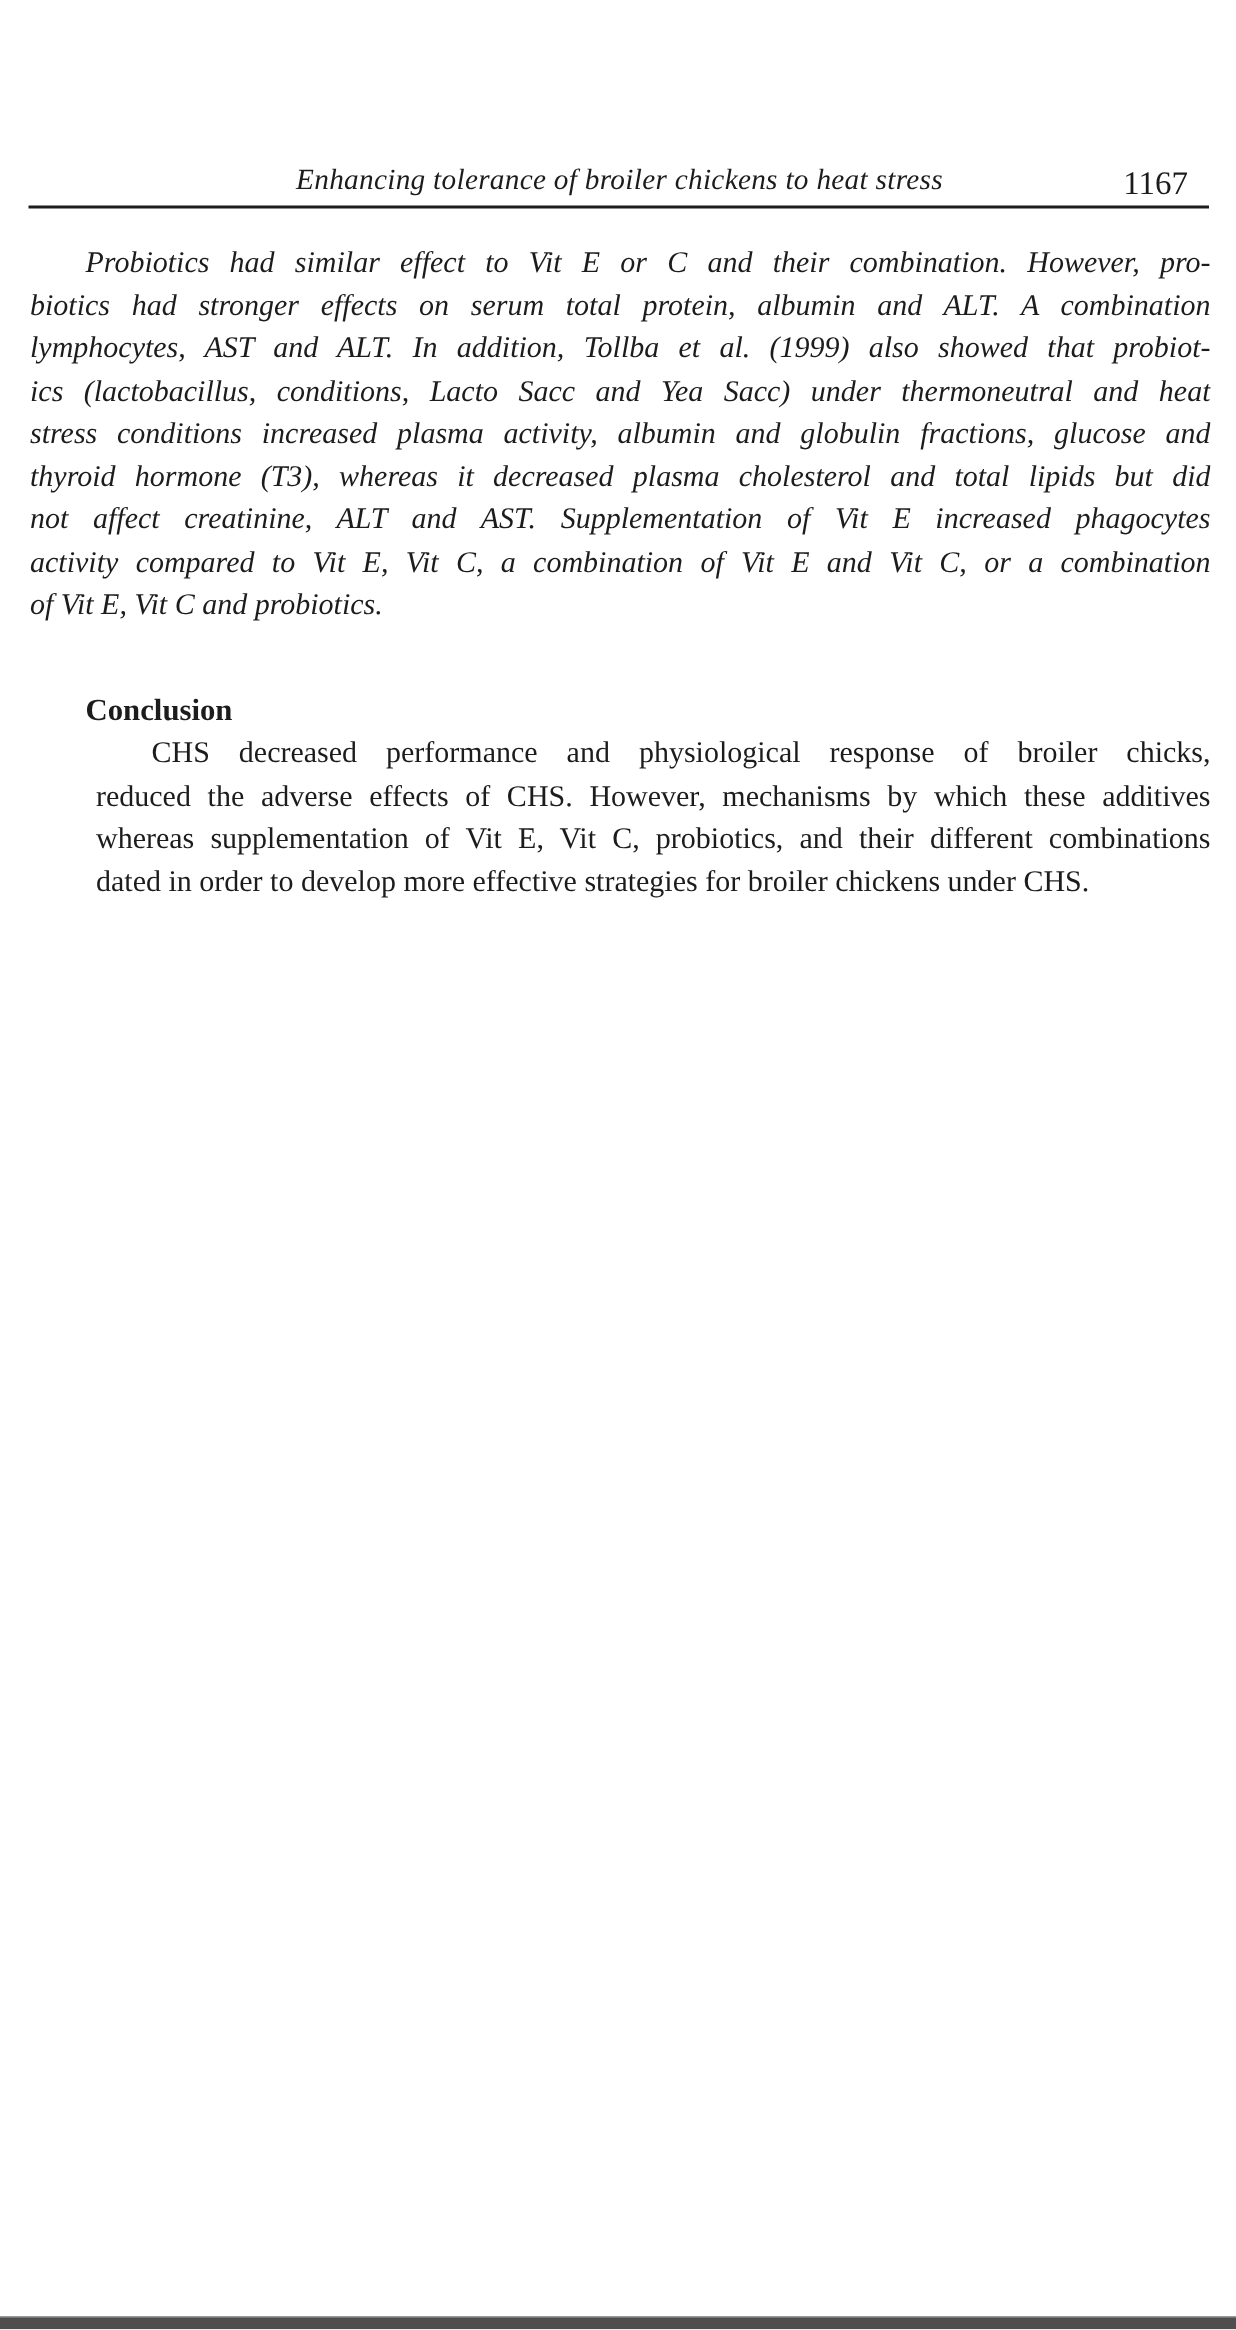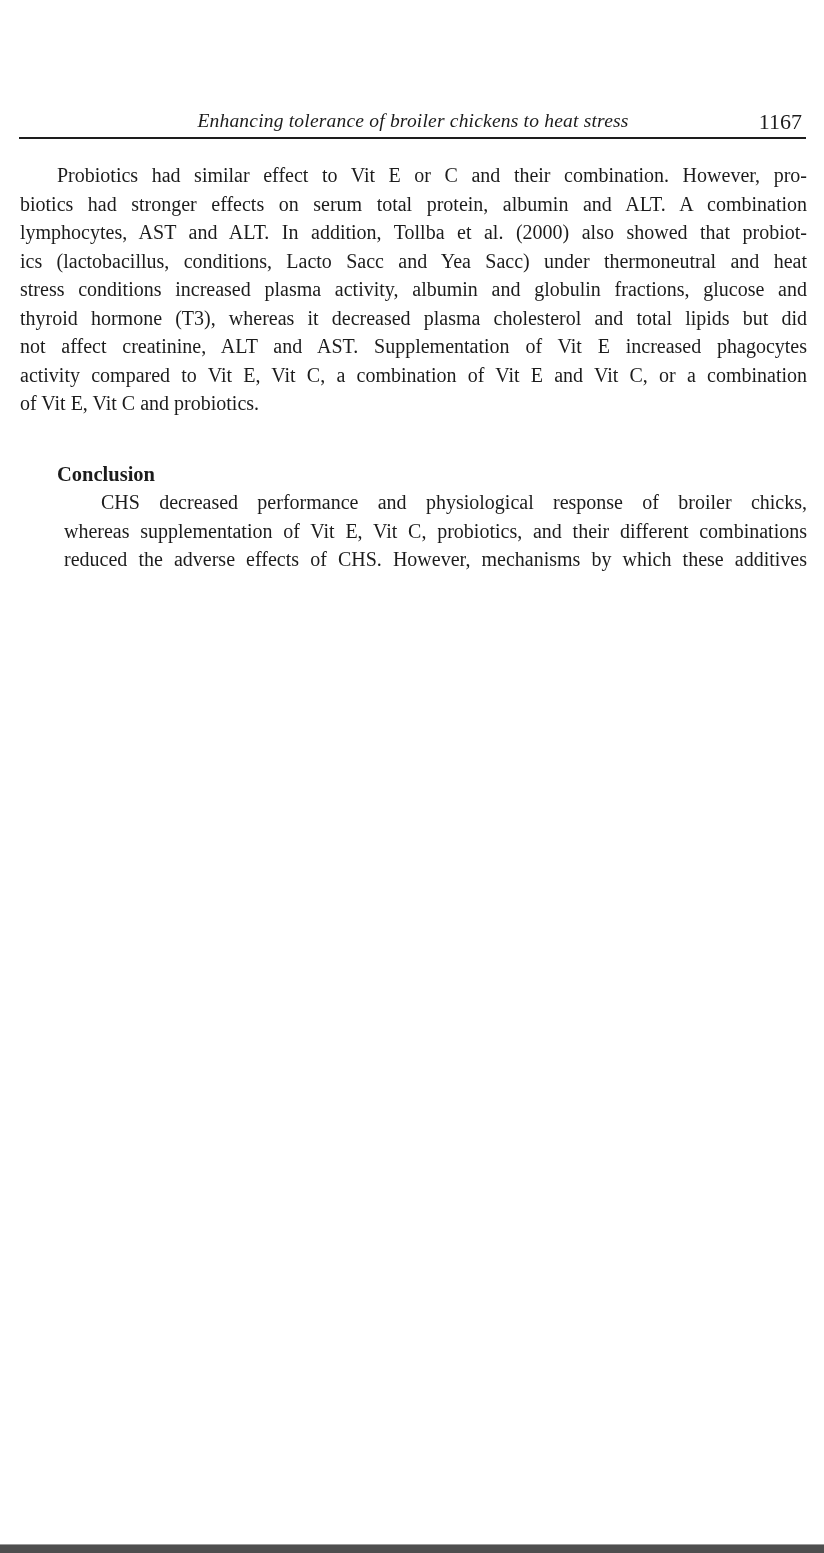--- a/index.html
+++ b/index.html
@@ -23,37 +23,37 @@
     line-height: 26px;
     height: 26px;
   }
   .running-title {
     font-style: italic;
     font-size: 19.5px;
     letter-spacing: 0.2px;
   }
   .page-number {
     position: absolute;
-    right: 4px;
+    right: 14px;
     bottom: -1px;
     font-size: 22px;
     font-style: normal;
   }
   .header-rule {
     border: none;
     border-top: 2px solid #1d1d1d;
     margin: 3px 18px 0 19px;
   }
   .content {
     margin: 0 17px 0 20px;
     font-size: 20px;
     line-height: 28.5px;
   }
   .paragraph { margin: 0; }
-  .para-1 { margin-top: 22px; }
+  .para-1 { margin-top: 22px; font-style: italic; }
   .para-2 { height: 138px; overflow: hidden; margin-left: 44px; }
   .line {
     text-align: justify;
     text-align-last: justify;
     white-space: normal;
     height: 28.5px;
     overflow: hidden;
   }
   .line.last {
     text-align-last: left;
@@ -88,34 +88,35 @@
     <span class="page-number">1167</span>
   </div>
 
   <hr class="header-rule">
 
   <div class="content">
 
     <div class="paragraph para-1">
         <div class="line indent">Probiotics had similar effect to Vit E or C and their combination. However, pro-</div>
         <div class="line">biotics had stronger effects on serum total protein, albumin and ALT. A combination</div>
-        <div class="line">lymphocytes, AST and ALT. In addition, Tollba et al. (2000) also showed that probiot-</div>
+        <div class="line">lymphocytes, AST and ALT. In addition, Tollba et al. (1999) also showed that probiot-</div>
         <div class="line">ics (lactobacillus, conditions, Lacto Sacc and Yea Sacc) under thermoneutral and heat</div>
         <div class="line">stress conditions increased plasma activity, albumin and globulin fractions, glucose and</div>
         <div class="line">thyroid hormone (T3), whereas it decreased plasma cholesterol and total lipids but did</div>
         <div class="line">not affect creatinine, ALT and AST. Supplementation of Vit E increased phagocytes</div>
         <div class="line">activity compared to Vit E, Vit C, a combination of Vit E and Vit C, or a combination</div>
         <div class="line last">of Vit E, Vit C and probiotics.</div>
       </div>
 
     <h2 class="conclusion-heading">Conclusion</h2>
 
     <div class="paragraph para-2">
         <div class="line indent">CHS decreased performance and physiological response of broiler chicks,</div>
+        <div class="line">reduced the adverse effects of CHS. However, mechanisms by which these additives</div>
         <div class="line">whereas supplementation of Vit E, Vit C, probiotics, and their different combinations</div>
-        <div class="line">reduced the adverse effects of CHS. However, mechanisms by which these additives</div>
+        <div class="line last">dated in order to develop more effective strategies for broiler chickens under CHS.</div>
       </div>
 
   </div>
 
   <div class="scan-footer-bar" style="background: rgb(78, 78, 78);"></div>
 
 </div>
 
 </body></html>

